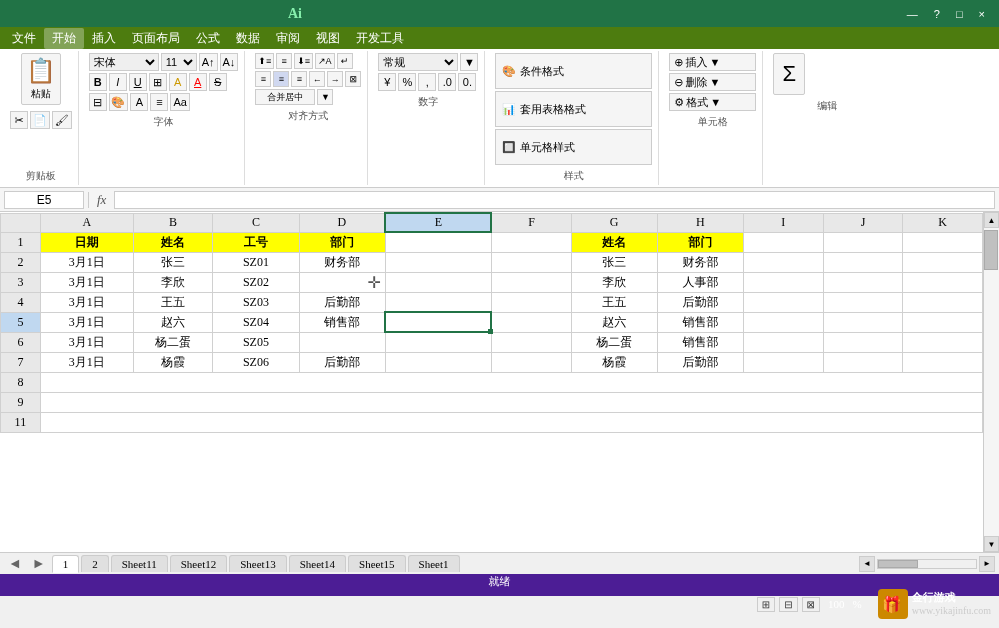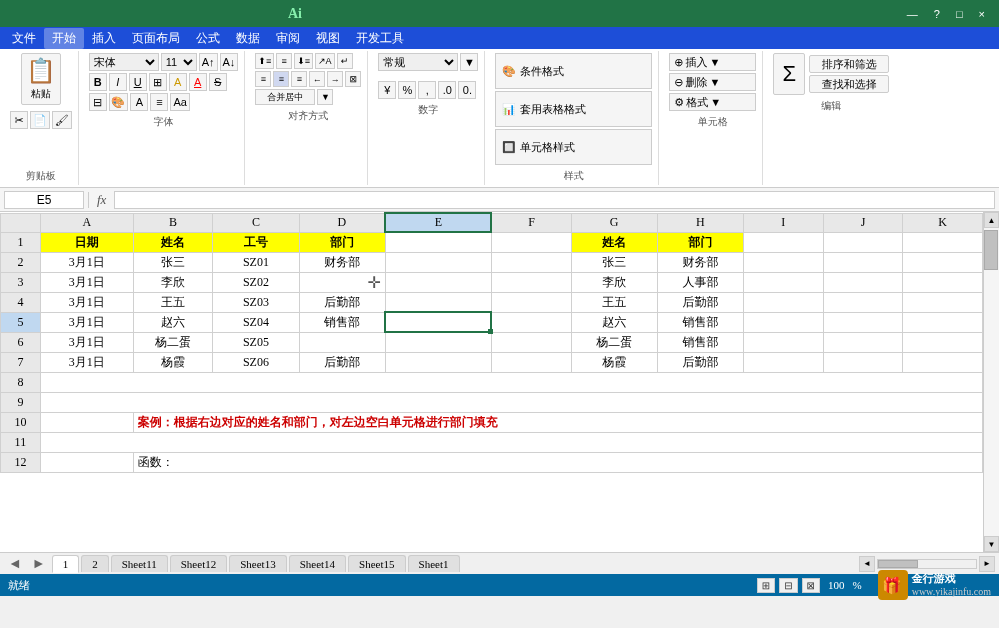--- a/index.html
+++ b/index.html
@@ -4,21 +4,21 @@
   <style>
     * { margin: 0; padding: 0; box-sizing: border-box; }
     body { font-family: '宋体', SimSun, serif; font-size: 12px; background: #f0f0f0; width: 999px; height: 628px; overflow: hidden; }
 
     
     .title-bar { background: #217346; height: 27px; display: flex; align-items: center; padding: 0 8px; }
     .title-bar-right { margin-left: auto; display: flex; gap: 4px; }
     .title-btn { color: white; font-size: 11px; background: none; border: none; cursor: pointer; padding: 2px 6px; }
 
     
-    .menu-bar { background: #1d4ed8; height: 22px; display: flex; align-items: center; padding: 0 4px; }
+    .menu-bar { background: #4d7c0f; height: 22px; display: flex; align-items: center; padding: 0 4px; }
     .menu-item { color: white; font-size: 12px; padding: 2px 8px; cursor: pointer; border-radius: 2px; }
 
     
     .formula-bar { background: #f5f5f5; border-bottom: 1px solid #ccc; display: flex; align-items: center; height: 24px; padding: 0 4px; gap: 4px; }
     .cell-ref { width: 80px; border: 1px solid #ccc; background: white; padding: 1px 4px; font-size: 12px; text-align: center; }
     .formula-divider { width: 1px; height: 16px; background: #ccc; }
     .formula-input { flex: 1; border: none; background: white; font-size: 12px; padding: 1px 4px; border: 1px solid #ccc; }
 
     
     table.sheet { border-collapse: collapse; width: 100%; }
@@ -32,21 +32,21 @@
     .bold-yellow { font-weight: bold; background: #ffff00 !important; text-align: center; }
     .center { text-align: center; }
 
     
     .sheet-tabs { background: #f0f0f0; border-top: 1px solid #ccc; height: 22px; display: flex; align-items: center; padding: 0 4px; gap: 2px; overflow: hidden; }
     .sheet-tab { font-size: 11px; padding: 2px 10px; border: 1px solid #ccc; border-bottom: none; background: #e0e0e0; cursor: pointer; border-radius: 3px 3px 0 0; }
     .sheet-tab.active { background: white; border-bottom: 1px solid white; }
     .sheet-tab-nav { font-size: 14px; padding: 0 4px; cursor: pointer; color: #666; }
 
     
-    .status-bar { background: #0369a1; height: 22px; display: flex; align-items: center; padding: 0 8px; color: white; font-size: 11px; }
+    .status-bar { background: #4c1d95; height: 22px; display: flex; align-items: center; padding: 0 8px; color: white; font-size: 11px; flex-direction: column; }
     .status-right { margin-left: auto; display: flex; align-items: center; gap: 8px; }
     .rg { display: flex; flex-direction: column; align-items: center; border-right: 1px solid #ddd; padding: 2px 6px; gap: 2px; }
     .rg-top { display: flex; gap: 4px; align-items: center; flex: 1; }
     .rg-label { font-size: 10px; color: #555; margin-top: 2px; text-align: right; }
 
     .font-selector { width: 70px; height: 18px; font-size: 11px; border: 1px solid #ccc; }
     .font-size-selector { width: 36px; height: 18px; font-size: 11px; border: 1px solid #ccc; }
     .small-btn { height: 18px; min-width: 18px; border: 1px solid #ccc; background: #f5f5f5; cursor: pointer; font-size: 11px; padding: 0 2px; display: inline-flex; align-items: center; justify-content: center; }
     .small-btn.bold { font-weight: bold; }
     .small-btn.italic { font-style: italic; }
@@ -156,21 +156,21 @@
       </div>
       <div style="display:flex; gap:2px; align-items:center;">
         <button class="align-btn" style="width:60px;">合并居中</button>
         <button class="align-btn">▼</button>
       </div>
     </div>
     <span class="rg-label">对齐方式</span>
   </div>
 
   <div class="rg" style="min-width:90px;">
-    <div style="display:flex; flex-direction:column; gap:10px; width:100%;">
+    <div style="display:flex; flex-direction:column; gap:2px; width:100%;">
       <div style="display:flex; gap:2px; align-items:center;">
         <select class="combo-box">
           <option>常规</option>
         </select>
         <button class="small-btn">▼</button>
       </div>
       <div style="display:flex; gap:2px;">
         <button class="small-btn">¥</button>
         <button class="small-btn">%</button>
         <button class="small-btn">,</button>
@@ -217,24 +217,20 @@
           <span>▼</span>
       </button>
     </div>
     <span class="rg-label">单元格</span>
   </div>
 
   <div class="rg" style="min-width:120px; border-right:none;">
     <div style="display:flex; flex-direction:column; gap:2px; width:100%;">
       <div style="display:flex; gap:4px; align-items:center;">
         <button class="sum-big" style="height:42px; font-size:22px; min-width:32px;">Σ</button>
-        <div style="display:flex; flex-direction:column; gap:2px;">
-          <button class="edit-big" style="height:18px; min-width:80px; font-size:11px; border:1px solid #ccc; background:#f5f5f5; cursor:pointer; padding:0 4px; text-align:left;">排序和筛选</button>
-          <button class="edit-big" style="height:18px; min-width:80px; font-size:11px; border:1px solid #ccc; background:#f5f5f5; cursor:pointer; padding:0 4px; text-align:left;">查找和选择</button>
-        </div>
       </div>
     </div>
     <span class="rg-label">编辑</span>
   </div>
 </div>
 
 <div class="formula-bar">
   <input class="cell-ref" type="text" value="E5" style="">
   <div class="formula-divider"></div>
   <span style="font-style:italic; font-size:13px; padding:0 4px; color:#555;">fx</span>
@@ -374,36 +370,26 @@
         <tr>
           <th class="row-header">8</th>
           <td colspan="11"></td>
         </tr>
 
         <tr>
           <th class="row-header">9</th>
           <td colspan="11"></td>
         </tr>
 
-        <tr>
-          <th class="row-header">10</th>
-          <td></td>
-          <td colspan="10" style="color:#cc0000; font-weight:bold;">案例：根据右边对应的姓名和部门，对左边空白单元格进行部门填充</td>
-        </tr>
 
         <tr>
           <th class="row-header">11</th>
           <td colspan="11"></td>
         </tr>
 
-        <tr>
-          <th class="row-header">12</th>
-          <td></td>
-          <td colspan="10">函数：</td>
-        </tr>
 
 
       </tbody>
     </table>
   </div>
 
   <div style="width:16px; background:#f0f0f0; border-left:1px solid #ccc; display:flex; flex-direction:column;">
     <div style="height:16px; background:#e0e0e0; border:1px solid #ccc; display:flex; align-items:center; justify-content:center; font-size:8px; cursor:pointer;">▲</div>
     <div style="flex:1; background:#f5f5f5;">
       <div style="width:14px; height:40px; background:#c0c0c0; border:1px solid #aaa; margin-top:2px;"></div>

